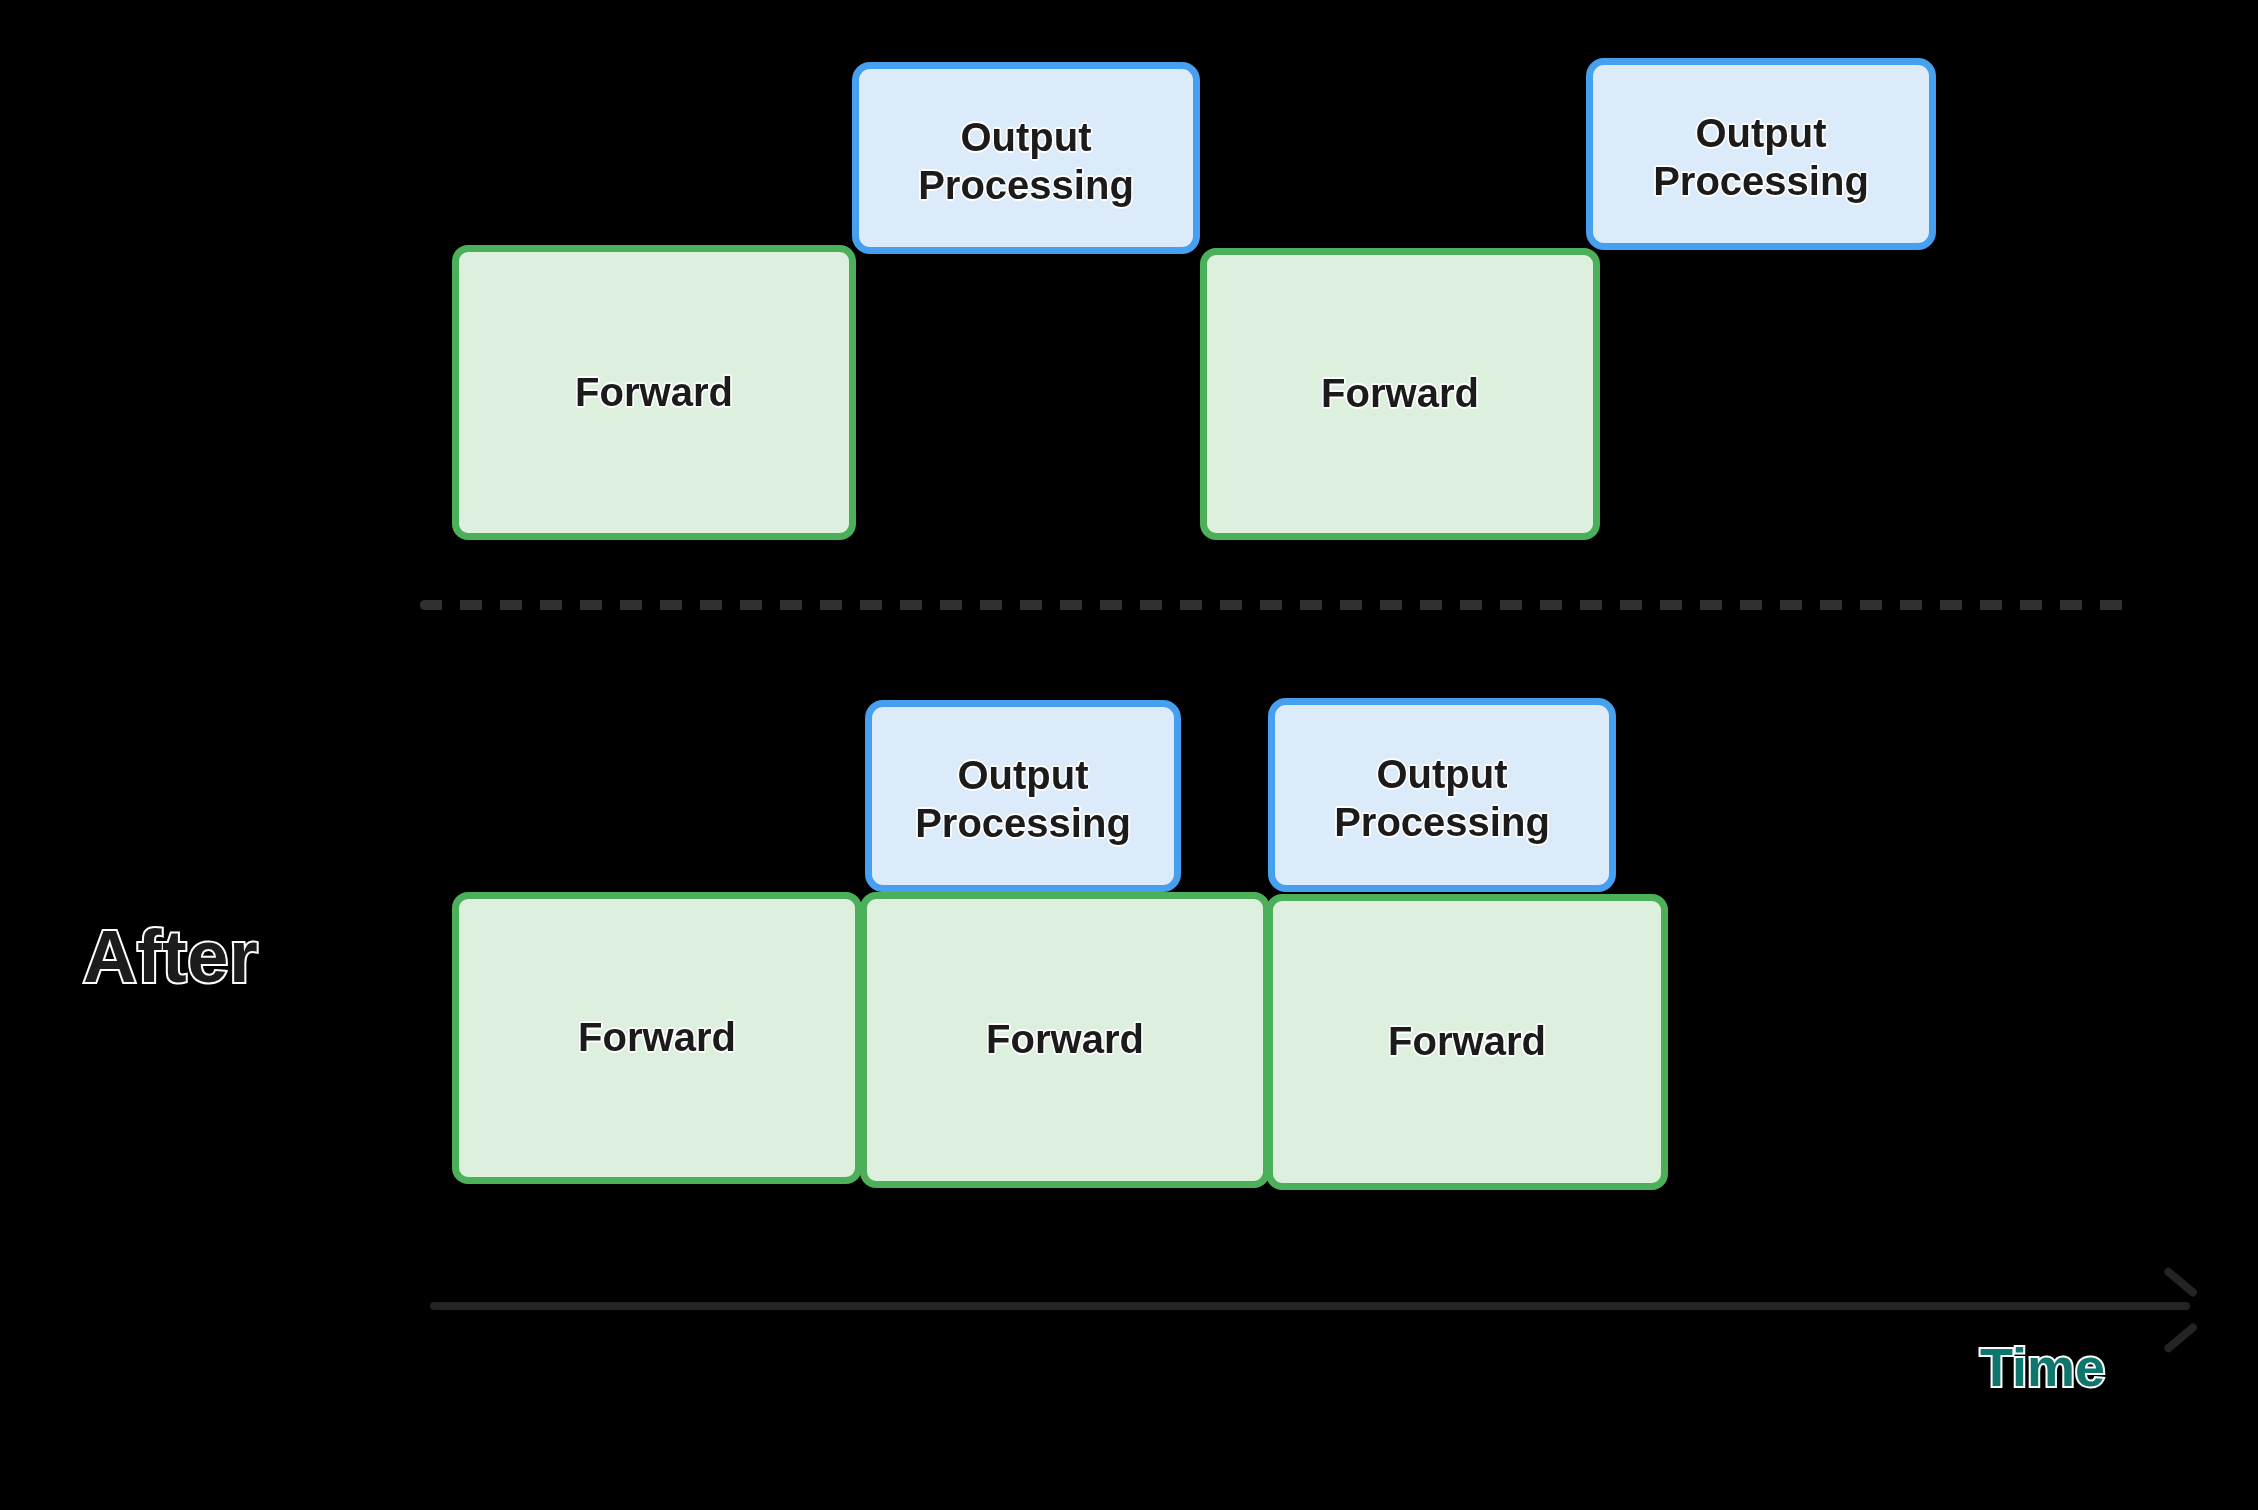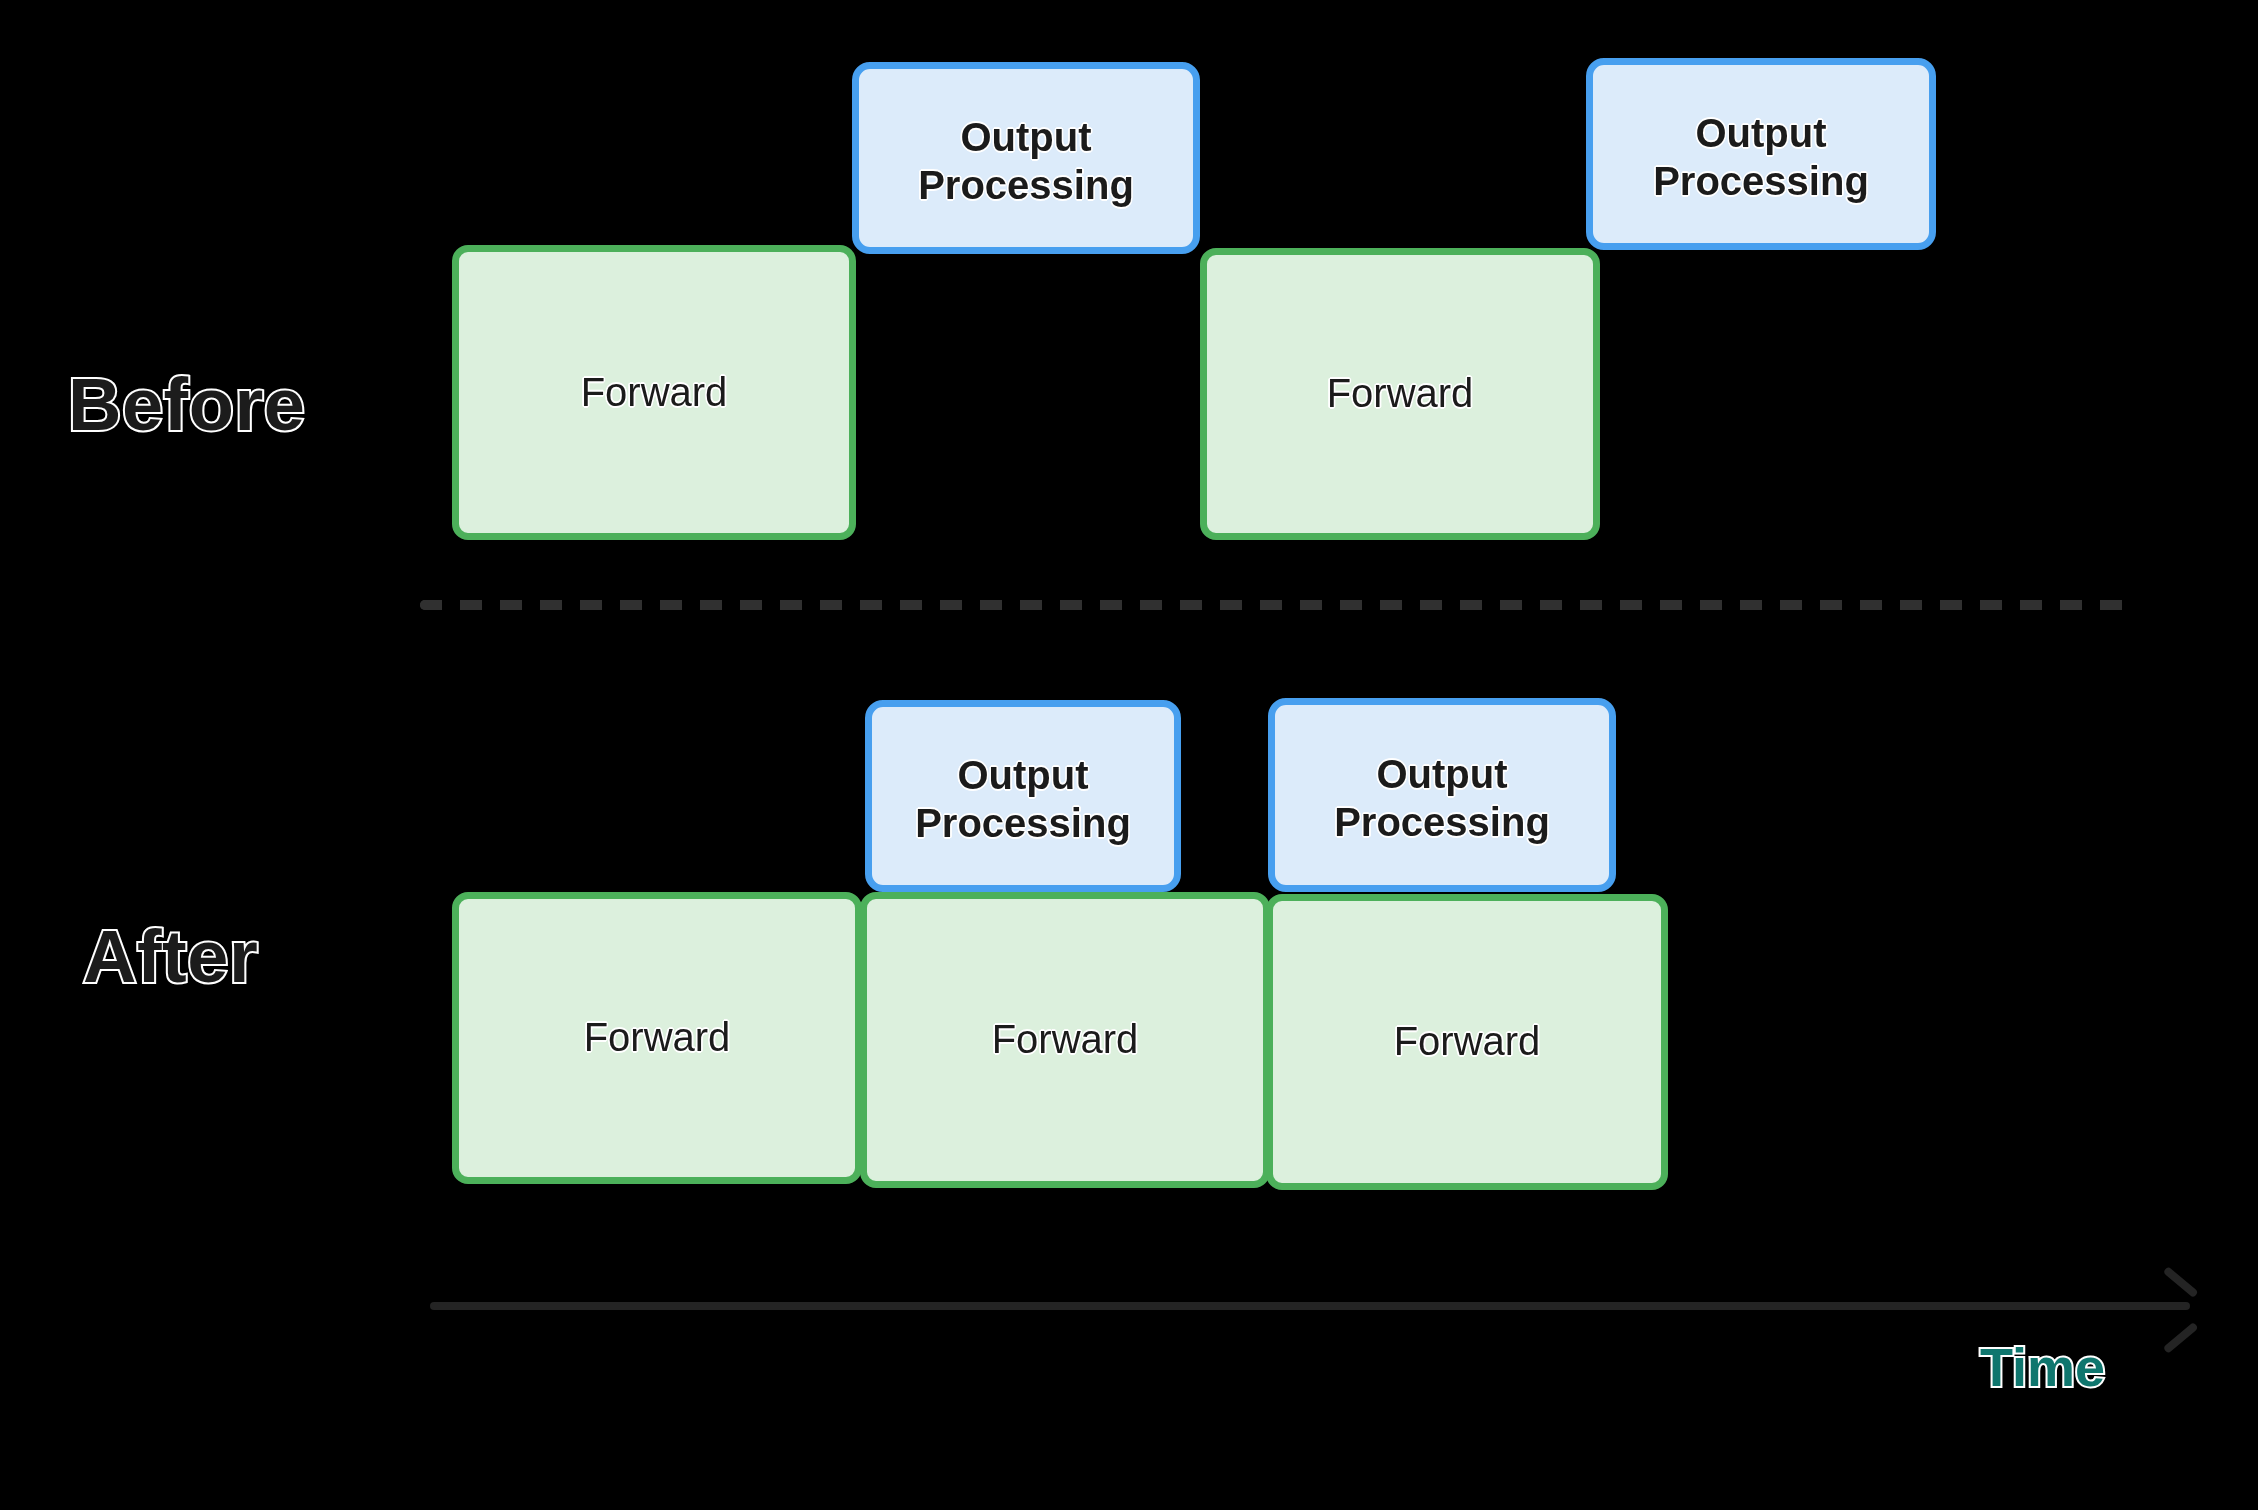--- a/index.html
+++ b/index.html
@@ -63,21 +63,21 @@
        1.2px -1.2px 0 #ffffff, -1.2px -1.2px 0 #ffffff;
     line-height: 1.18;
   }
 
   .block.forward {
     background: #dcf0dd;
     border: 7px solid #4cb05a;
   }
   .block.forward .txt {
     font-size: 40px;
-    font-weight: 400;
+    font-weight: 700;
   }
 
   .block.output {
     background: #dcebfa;
     border: 7px solid #479fef;
     border-radius: 18px;
   }
   .block.output .txt {
     font-size: 40px;
     font-weight: 700;
@@ -144,21 +144,20 @@
     right: 0;
   }
   #time-axis .axis-head::before { top: 8px;  transform: rotate(40deg);  transform-origin: right center; }
   #time-axis .axis-head::after  { top: 38px; transform: rotate(-40deg); transform-origin: right center; }
 </style>
 </head>
 <body>
 
 <div id="canvas">
 
-  <div class="section-label" id="label-before">Before</div>
 
   <div class="block output" style="left:852px; top:62px; width:348px; height:192px;">
     <span class="txt">
       <span>Output</span><br>
       <span>Processing</span>
     </span>
   </div>
 
   <div class="block output" style="left:1586px; top:58px; width:350px; height:192px;">
     <span class="txt">

